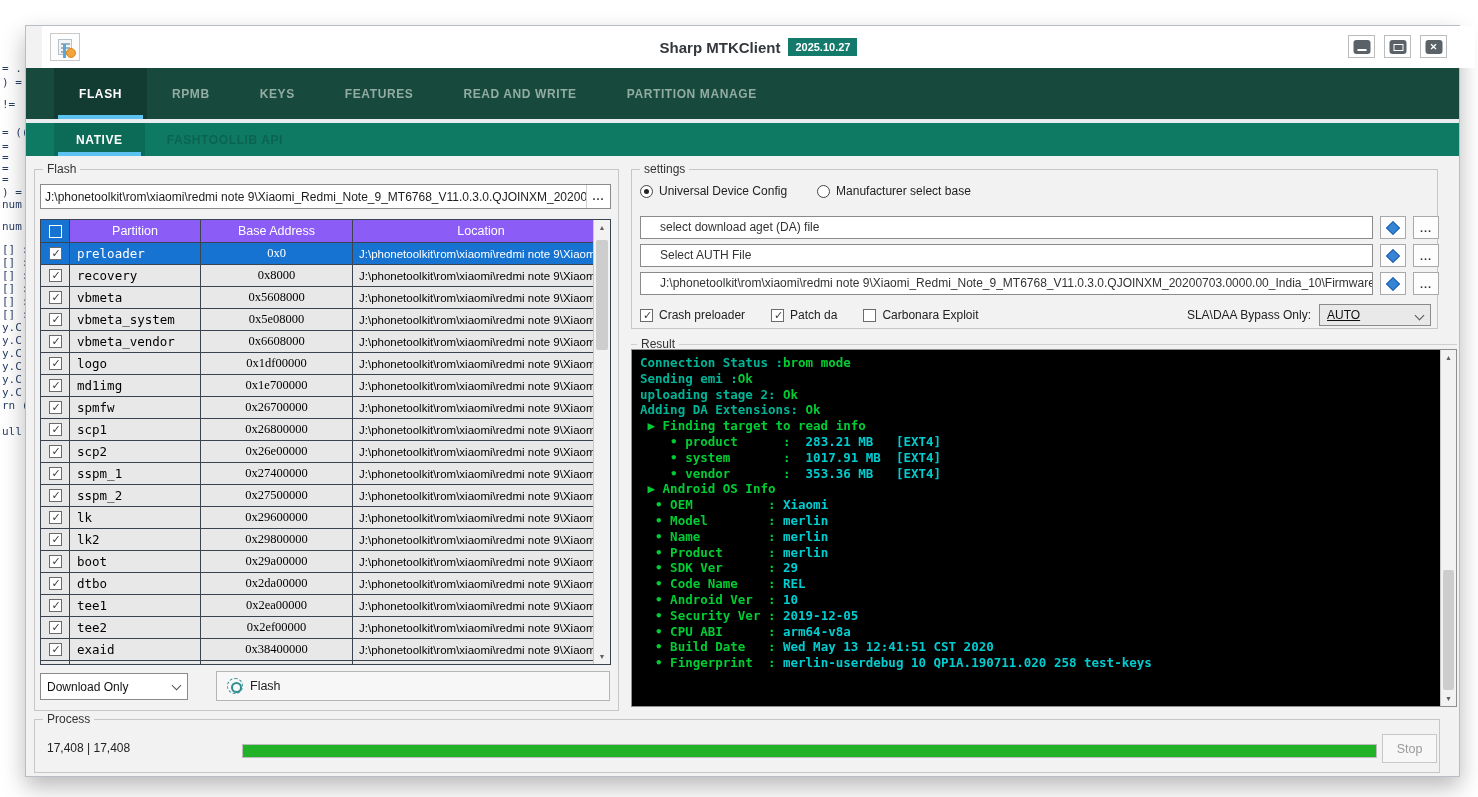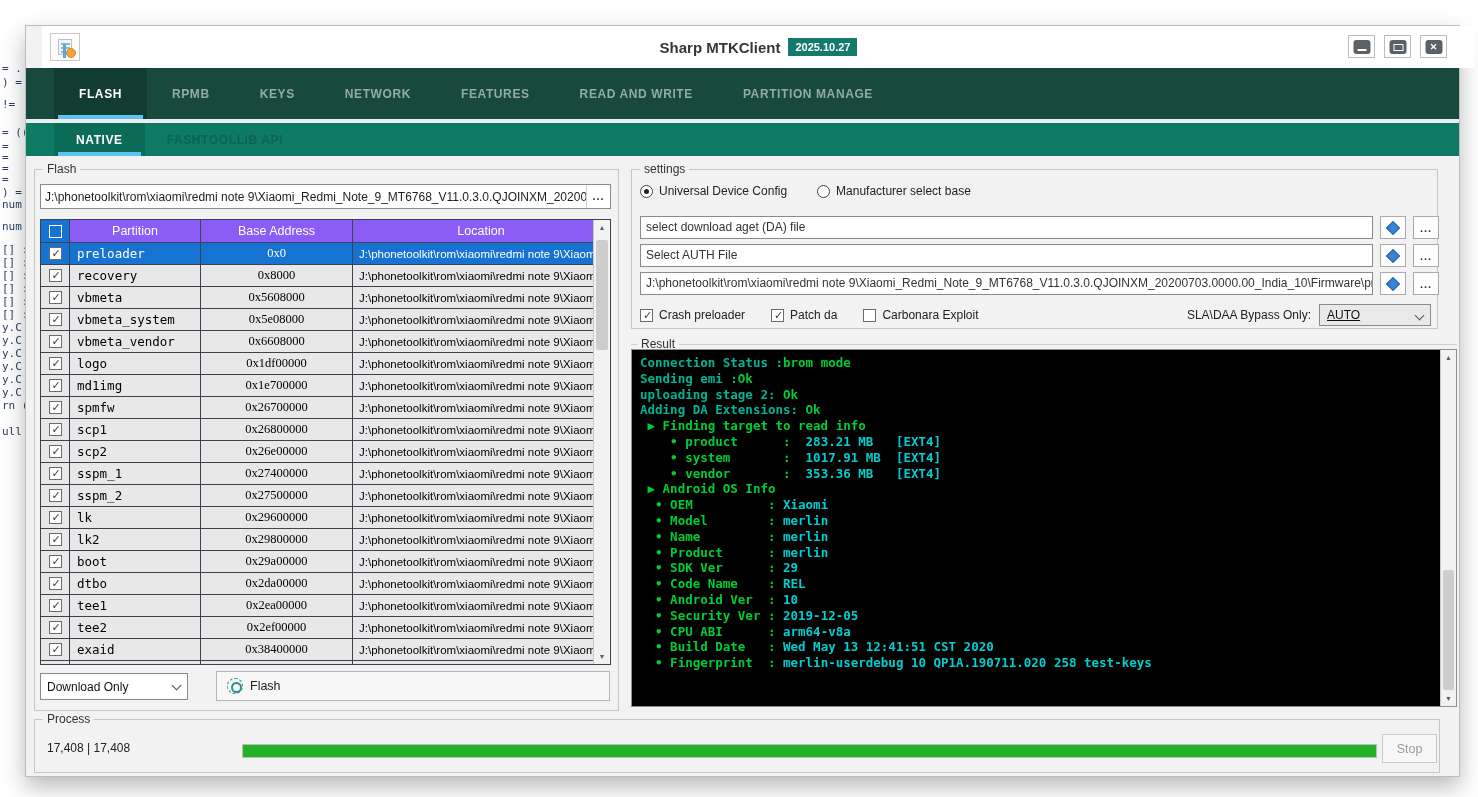--- a/index.html
+++ b/index.html
@@ -110,21 +110,21 @@
 
   
   .settings-box { left:605px; top:143px; width:807px; height:160px; }
   .radio-row { position:absolute; left:8px; top:14px; display:flex; gap:30px; align-items:center; }
   .radio { display:flex; align-items:center; gap:6px; font-size:12px; color:#222; }
   .rdot { width:13px; height:13px; border:1px solid #444; border-radius:50%; position:relative; background:#fff; }
   .rdot.on::after { content:""; position:absolute; left:3px; top:3px; width:5px; height:5px;
                     border-radius:50%; background:#222; }
   .in-row { position:absolute; left:8px; height:23px; display:flex; }
   .in-row .field { width:733px; height:23px; background:#fff; border:1px solid #8a8a8a; font-size:12px;
-                   color:#333; padding:0 5px; line-height:21px; white-space:nowrap; overflow:hidden; }
+                   color:#333; padding:0 19px; line-height:21px; white-space:nowrap; overflow:hidden; }
   .sq-btn { margin-left:7px; width:26px; height:23px; background:#fdfdfd; border:1px solid #a9a9a9;
             display:flex; align-items:center; justify-content:center; }
   .diamond { width:10px; height:10px; background:#3584d6; border:1px solid #1f5fa8; transform:rotate(45deg); }
   .dots-btn { font-size:11px; font-weight:bold; color:#333; letter-spacing:1px; line-height:10px; }
   .check-row { position:absolute; left:8px; top:134px; width:791px; display:flex; align-items:center; }
   .check { display:flex; align-items:center; gap:6px; font-size:12px; color:#222; margin-right:26px; }
   .sla-group { margin-left:auto; display:flex; align-items:center; gap:8px; }
   .sla-label { font-size:12px; color:#222; }
   .sla-select { width:112px; height:22px; background:#e9e9e9; border:1px solid #8a8a8a; position:relative;
                 font-size:12px; color:#111; padding-left:7px; line-height:20px;text-decoration:underline; }
@@ -214,21 +214,20 @@
         <div class="win-btn">
             <span class="win-glyph g-close"></span>
           </div>
       </div>
     </div>
 
     <div class="nav1" id="nav-primary">
         <div class="tab active">FLASH</div>
         <div class="tab">RPMB</div>
         <div class="tab">KEYS</div>
-        <div class="tab">NETWORK</div>
         <div class="tab">FEATURES</div>
         <div class="tab">READ AND WRITE</div>
         <div class="tab">PARTITION MANAGE</div>
       </div>
     <div class="nav-sep"></div>
     <div class="nav2" id="nav-secondary">
         <div class="tab active">NATIVE</div>
         <div class="tab">FASHTOOLLIB API</div>
       </div>
 

